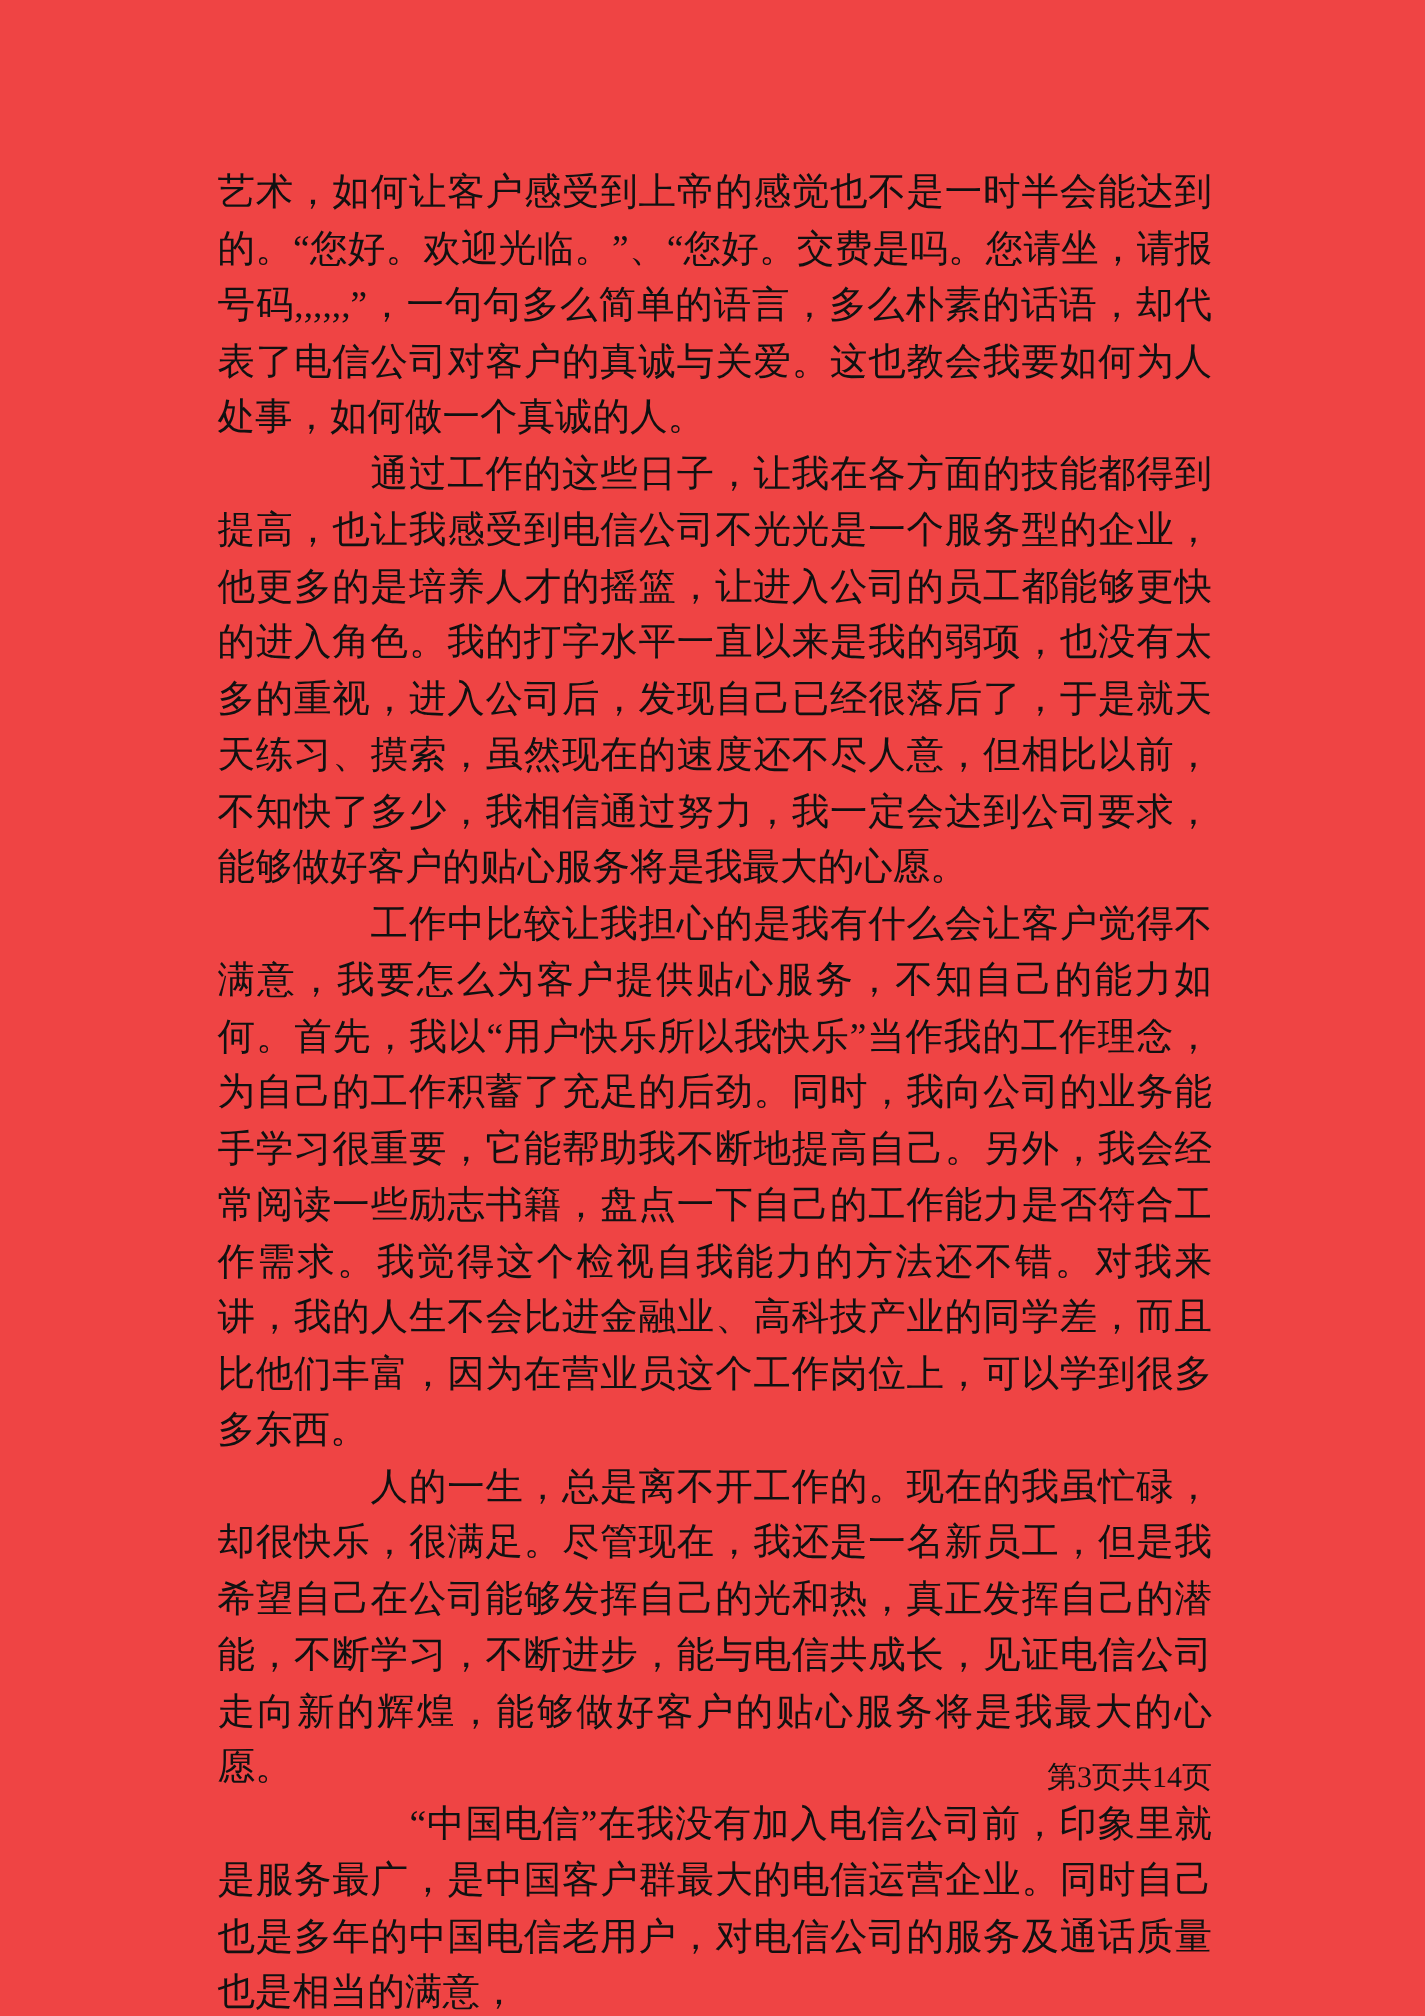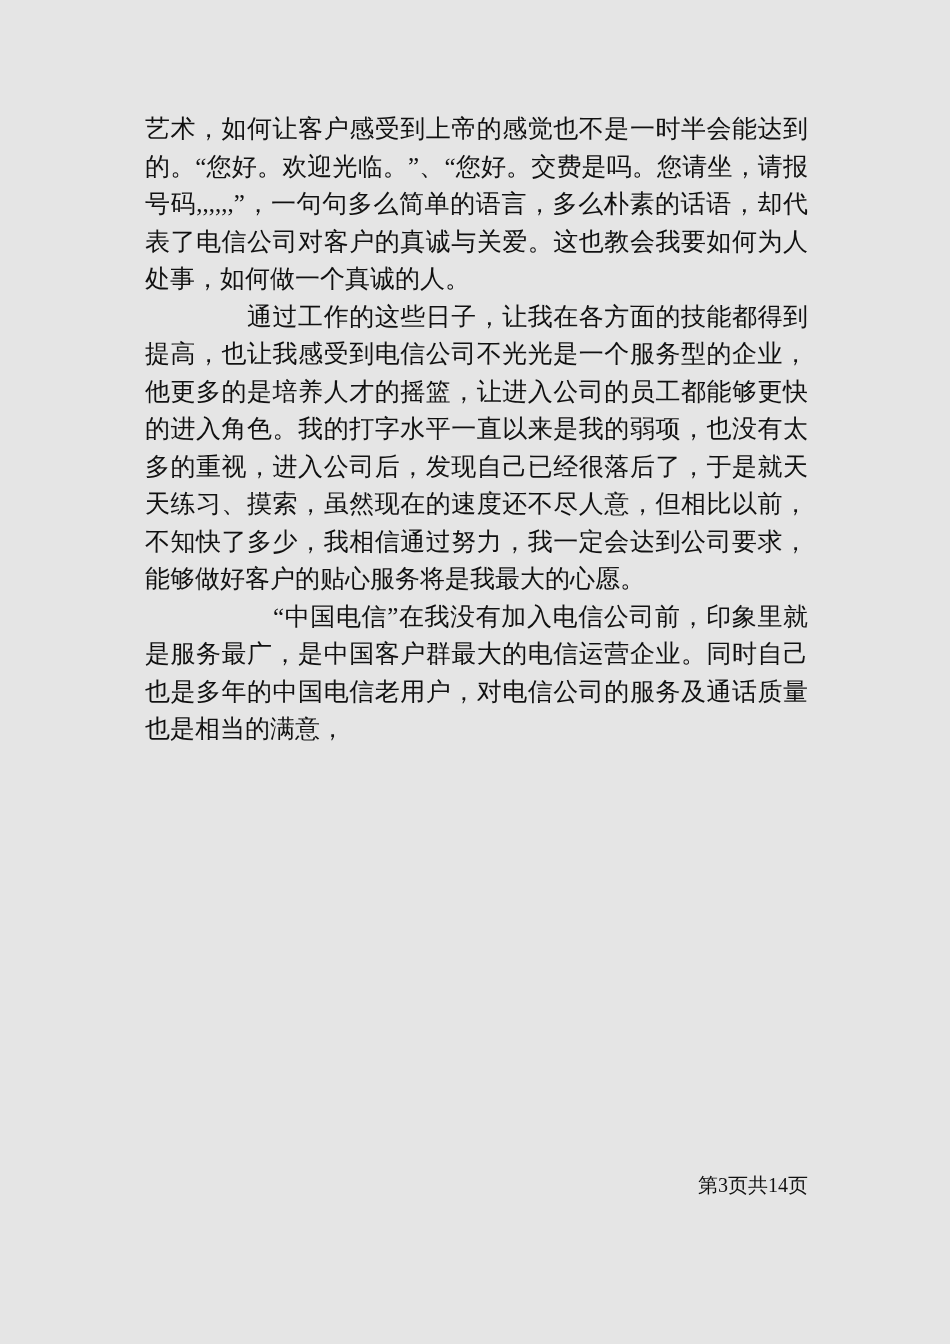--- a/index.html
+++ b/index.html
@@ -4,21 +4,21 @@
 <style>
   html, body {
     margin: 0;
     padding: 0;
     background: #ffffff;
   }
   .page {
     position: relative;
     width: 950px;
     height: 1344px;
-    background: #e5e5e5;
+    background: #ef4444;
     overflow: hidden;
     font-family: "Liberation Serif", "DejaVu Serif", serif;
   }
   .content {
     position: absolute;
     left: 145px;
     top: 110px;
     width: 663px;
     color: #111111;
     font-size: 25px;
@@ -42,16 +42,18 @@
     font-family: "Liberation Serif", "DejaVu Serif", serif;
   }
 </style>
 </head>
 <body>
 
 <div class="page">
   <div class="content" id="paragraphs">
       <p>艺术，如何让客户感受到上帝的感觉也不是一时半会能达到的。“您好。欢迎光临。”、“您好。交费是吗。您请坐，请报号码,,,,,,”，一句句多么简单的语言，多么朴素的话语，却代表了电信公司对客户的真诚与关爱。这也教会我要如何为人处事，如何做一个真诚的人。</p>
       <p>　　　　通过工作的这些日子，让我在各方面的技能都得到提高，也让我感受到电信公司不光光是一个服务型的企业，他更多的是培养人才的摇篮，让进入公司的员工都能够更快的进入角色。我的打字水平一直以来是我的弱项，也没有太多的重视，进入公司后，发现自己已经很落后了，于是就天天练习、摸索，虽然现在的速度还不尽人意，但相比以前，不知快了多少，我相信通过努力，我一定会达到公司要求，能够做好客户的贴心服务将是我最大的心愿。</p>
+      <p>　　　　工作中比较让我担心的是我有什么会让客户觉得不满意，我要怎么为客户提供贴心服务，不知自己的能力如何。首先，我以“用户快乐所以我快乐”当作我的工作理念，为自己的工作积蓄了充足的后劲。同时，我向公司的业务能手学习很重要，它能帮助我不断地提高自己。另外，我会经常阅读一些励志书籍，盘点一下自己的工作能力是否符合工作需求。我觉得这个检视自我能力的方法还不错。对我来讲，我的人生不会比进金融业、高科技产业的同学差，而且比他们丰富，因为在营业员这个工作岗位上，可以学到很多多东西。</p>
+      <p>　　　　人的一生，总是离不开工作的。现在的我虽忙碌，却很快乐，很满足。尽管现在，我还是一名新员工，但是我希望自己在公司能够发挥自己的光和热，真正发挥自己的潜能，不断学习，不断进步，能与电信共成长，见证电信公司走向新的辉煌，能够做好客户的贴心服务将是我最大的心愿。</p>
       <p>　　　　　“中国电信”在我没有加入电信公司前，印象里就是服务最广，是中国客户群最大的电信运营企业。同时自己也是多年的中国电信老用户，对电信公司的服务及通话质量也是相当的满意，</p>
     </div>
   <div class="footer">第3页共14页</div>
 </div>
 
 </body></html>

